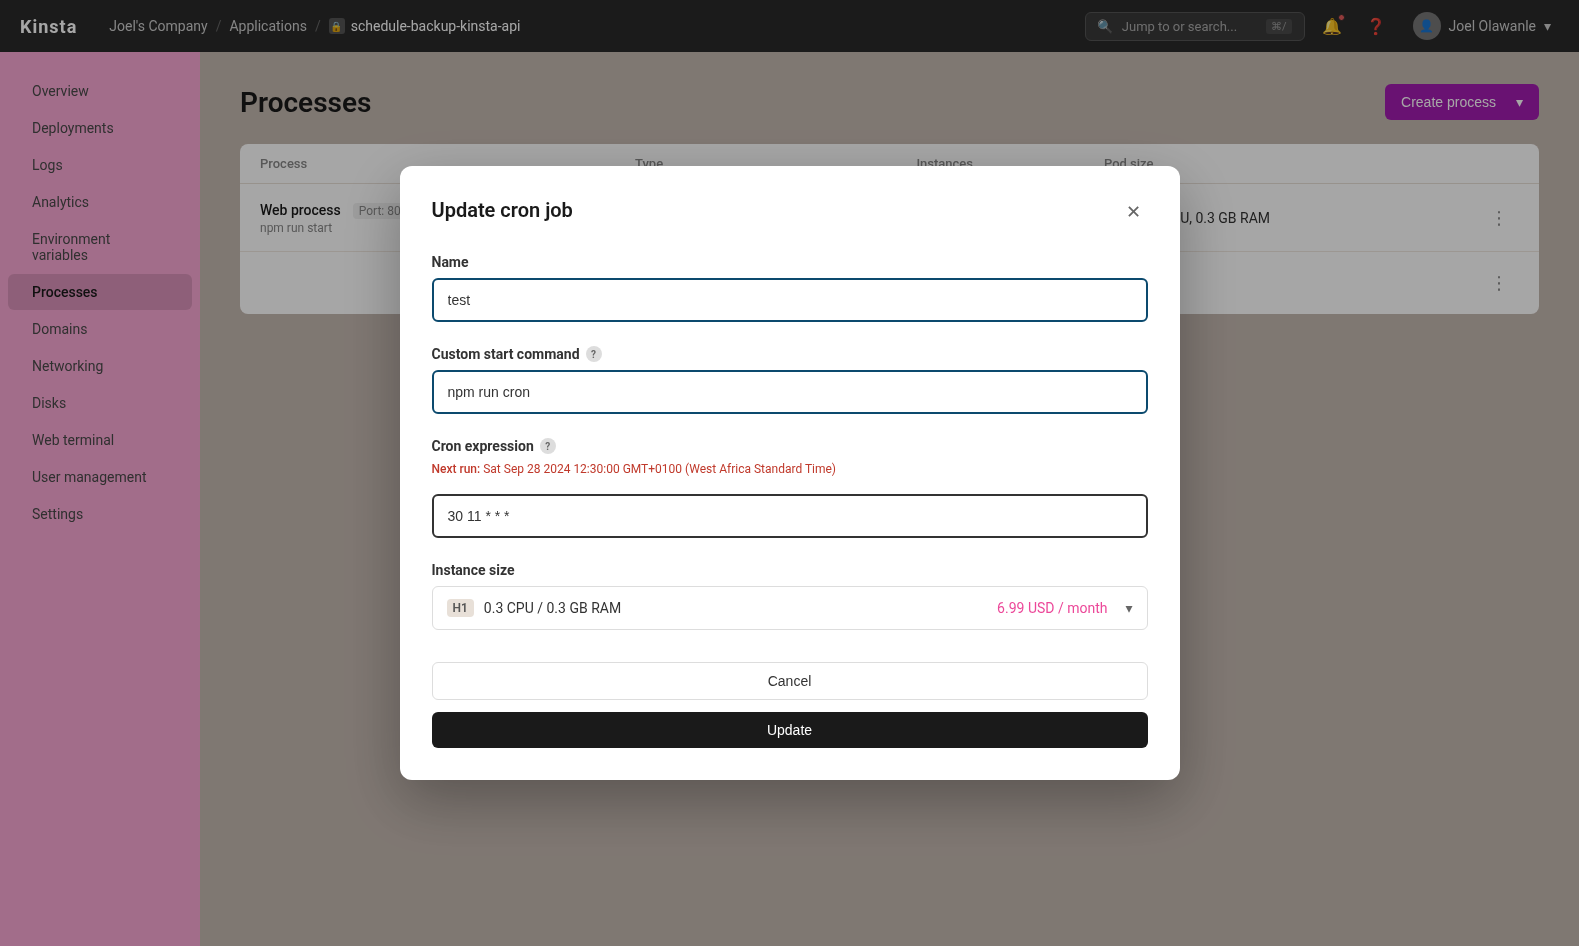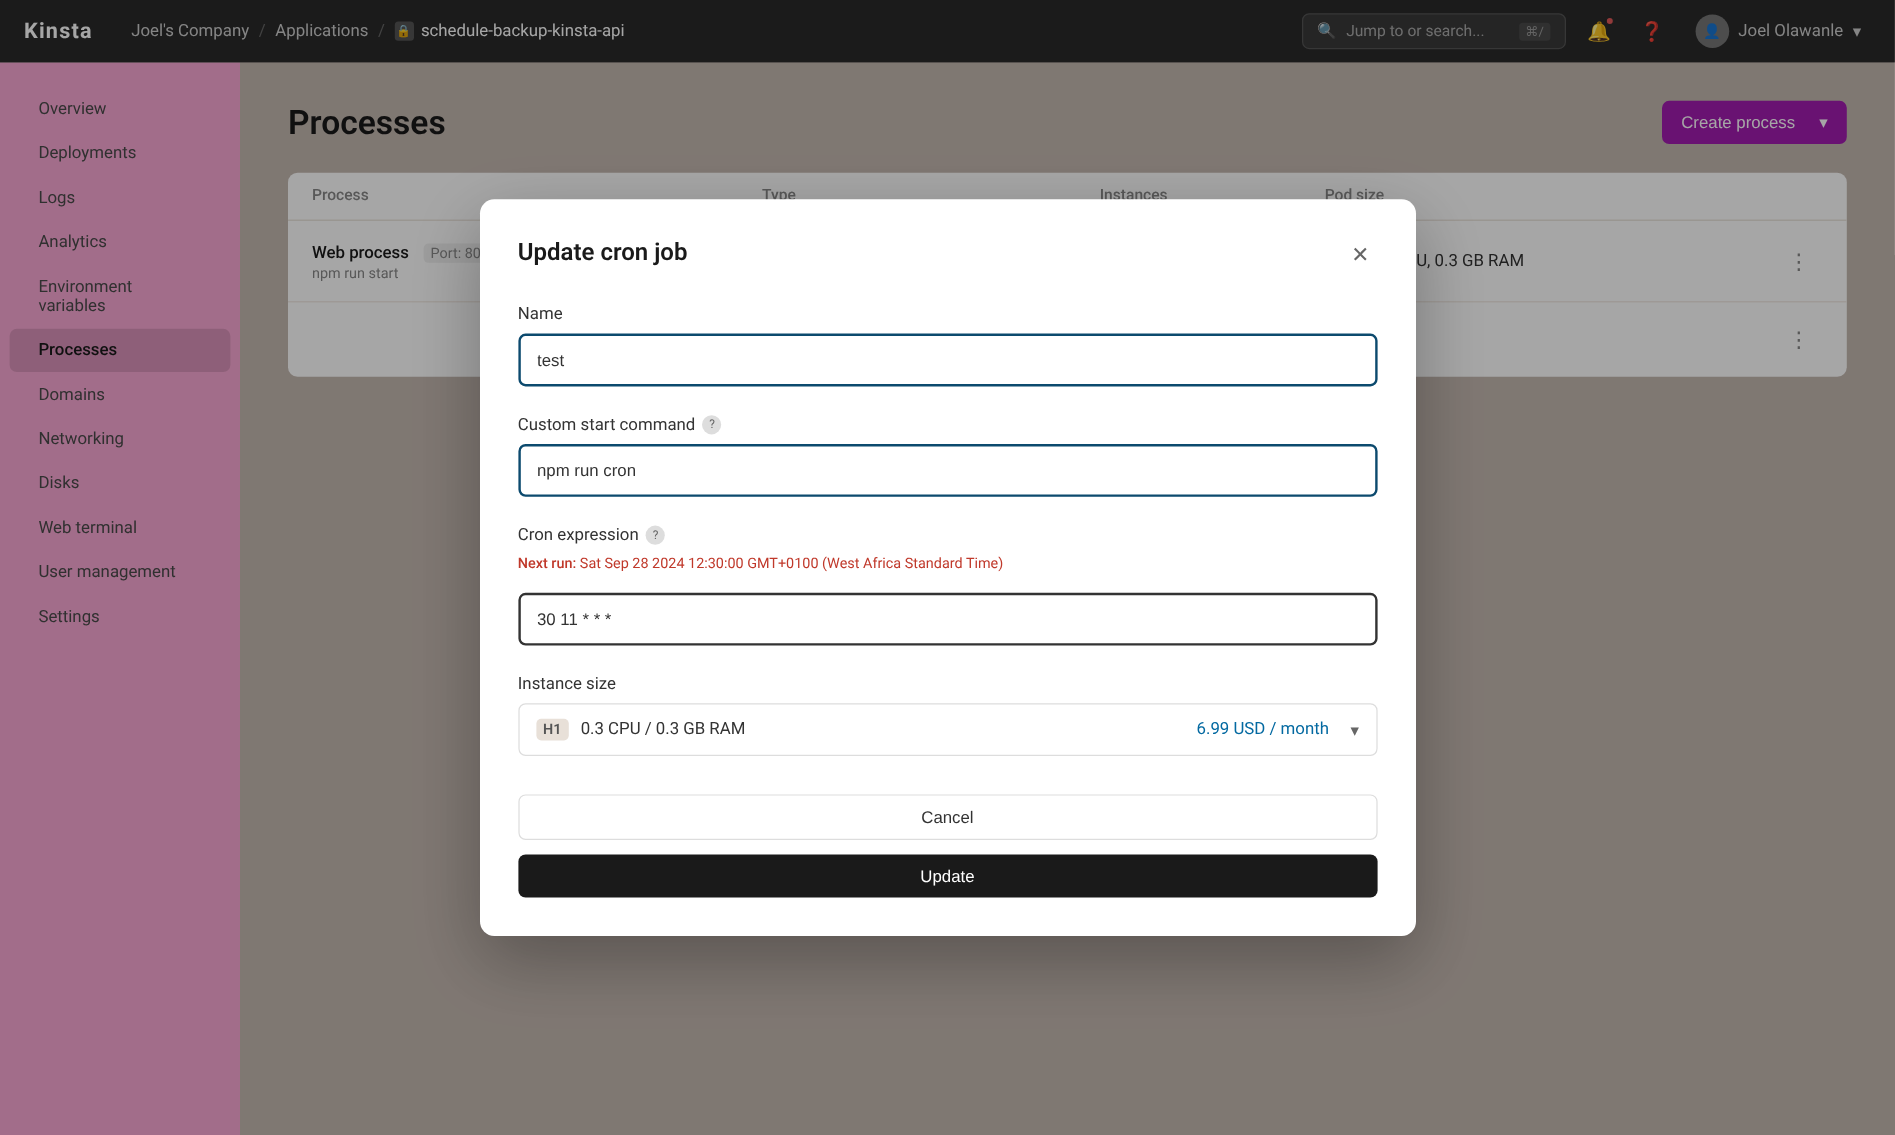--- a/index.html
+++ b/index.html
@@ -307,21 +307,21 @@
       color: #666;
     }
     .form-group {
       margin-bottom: 24px;
     }
     .form-label {
       display: flex;
       align-items: center;
       gap: 6px;
       font-size: 14px;
-      font-weight: 400;
+      font-weight: 700;
       color: #333;
       margin-bottom: 8px;
       margin-top: 20px;
     }
     .help-icon {
       width: 16px;
       height: 16px;
       border-radius: 50%;
       background: #ddd;
       display: inline-flex;
@@ -370,21 +370,21 @@
       font-weight: 600;
       color: #555;
     }
     .instance-label {
       font-size: 14px;
       color: #333;
       flex: 1;
     }
     .instance-price {
       font-size: 14px;
-      color: #0369a1;
+      color: #ec4899;
       margin-right: 8px;
     }
     .chevron-down { color: #666; font-size: 14px; }
     .modal-footer {
       display: flex;
       justify-content: flex-end;
       gap: 12px;
       margin-top: 32px;
       flex-direction: column;
     }

